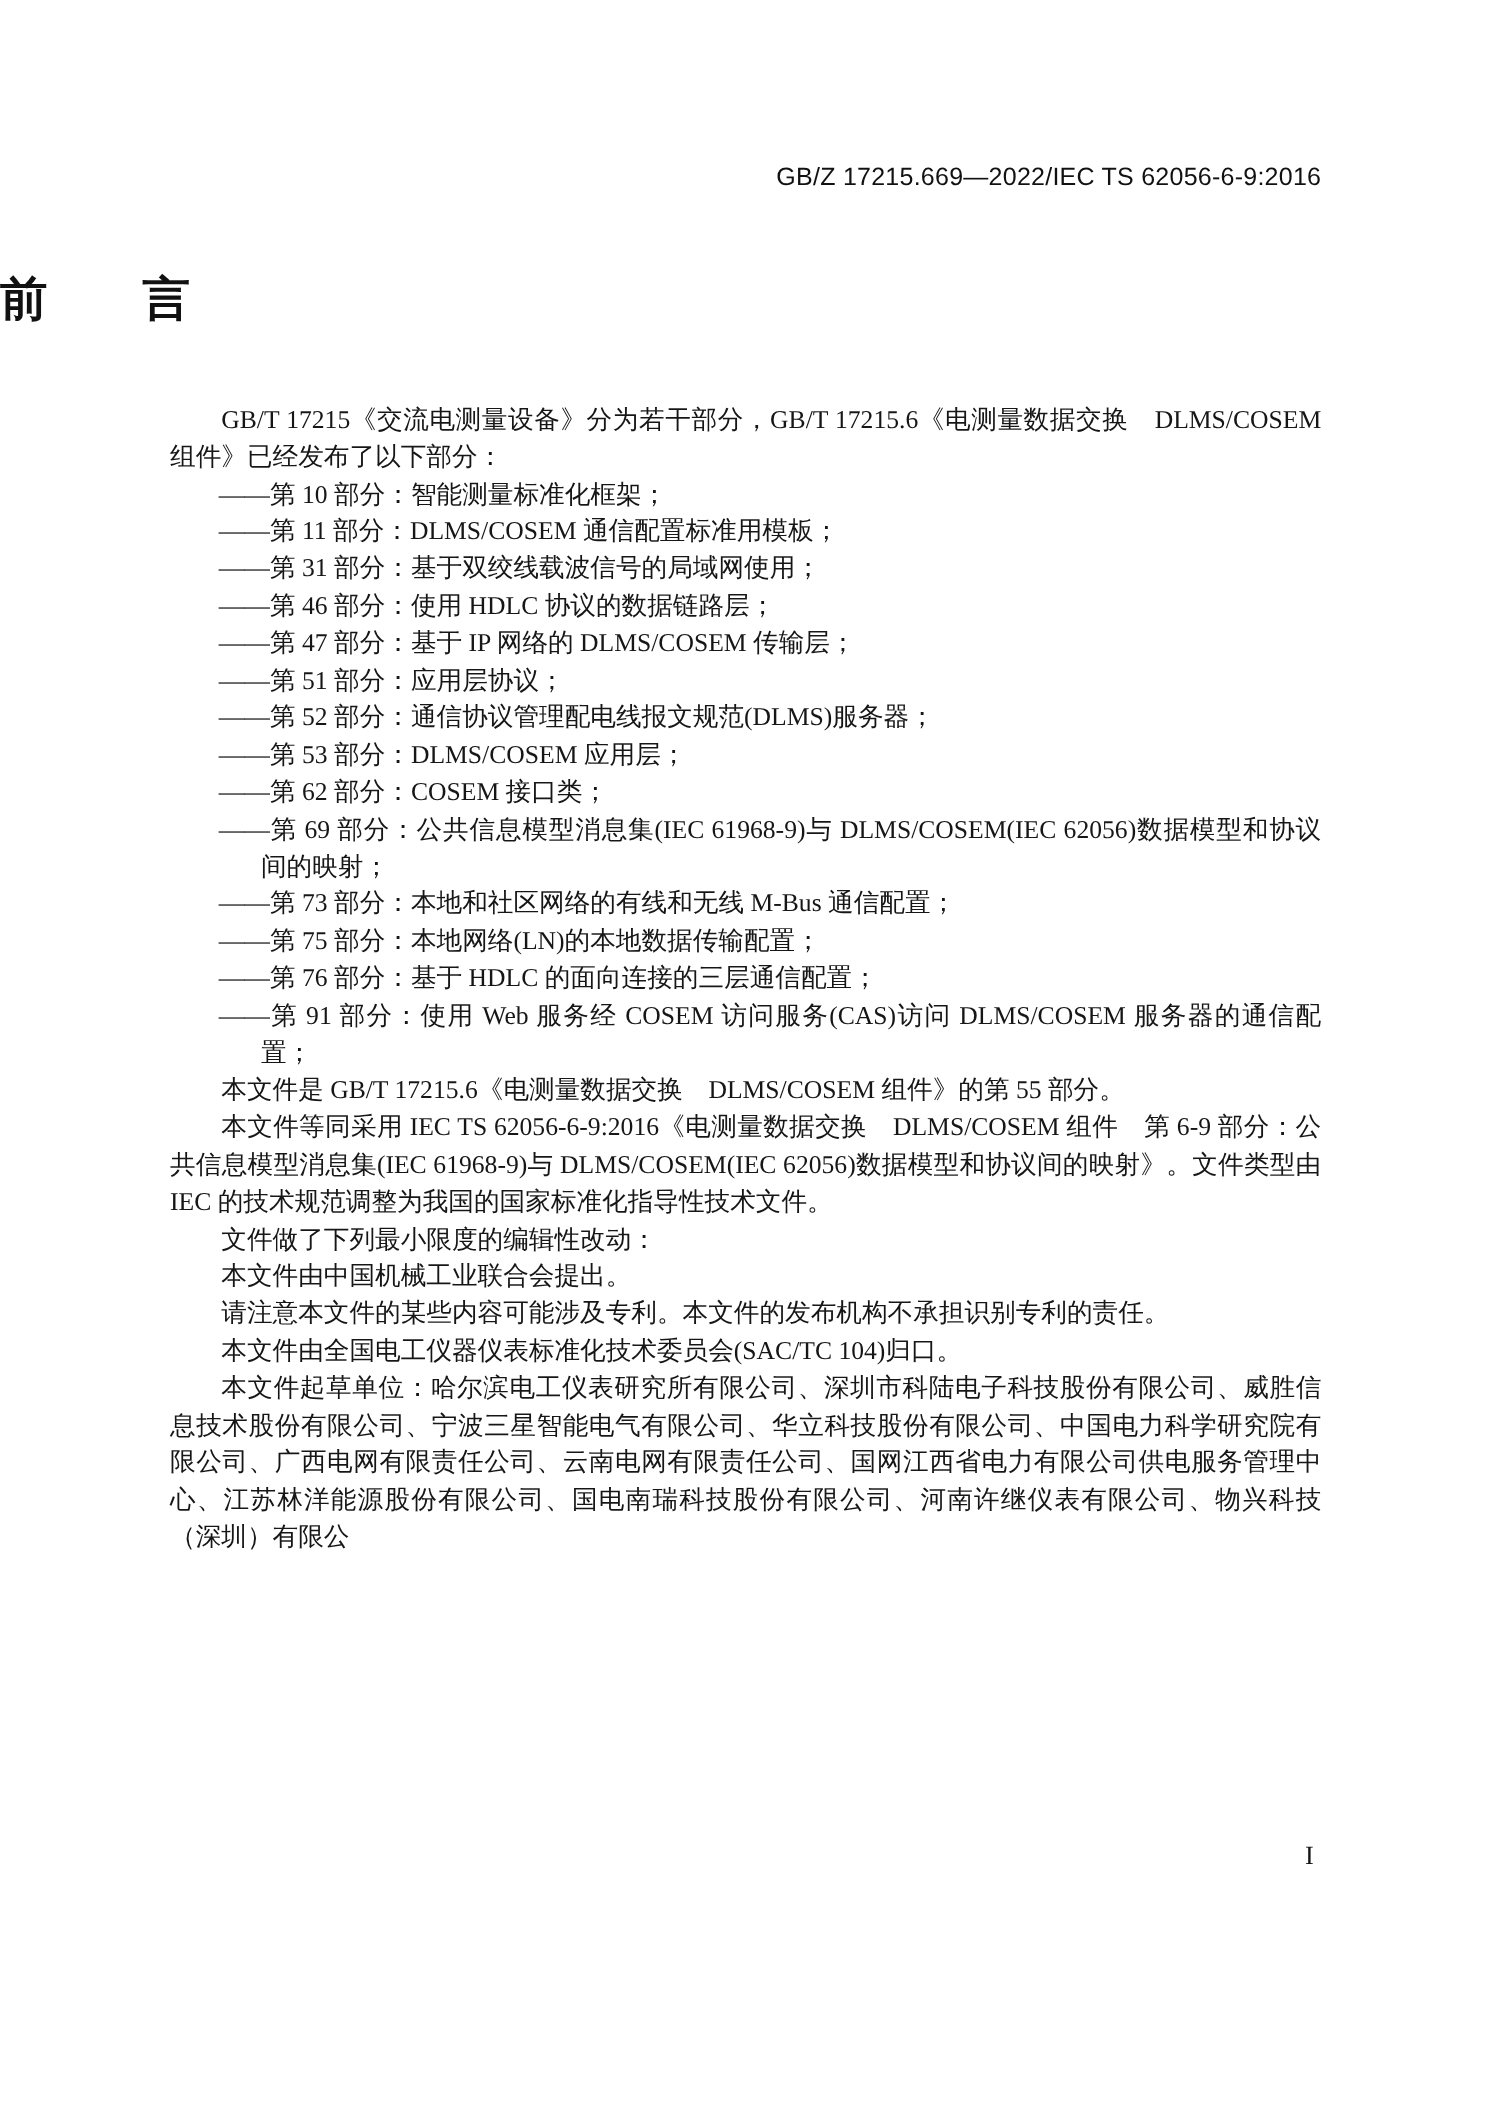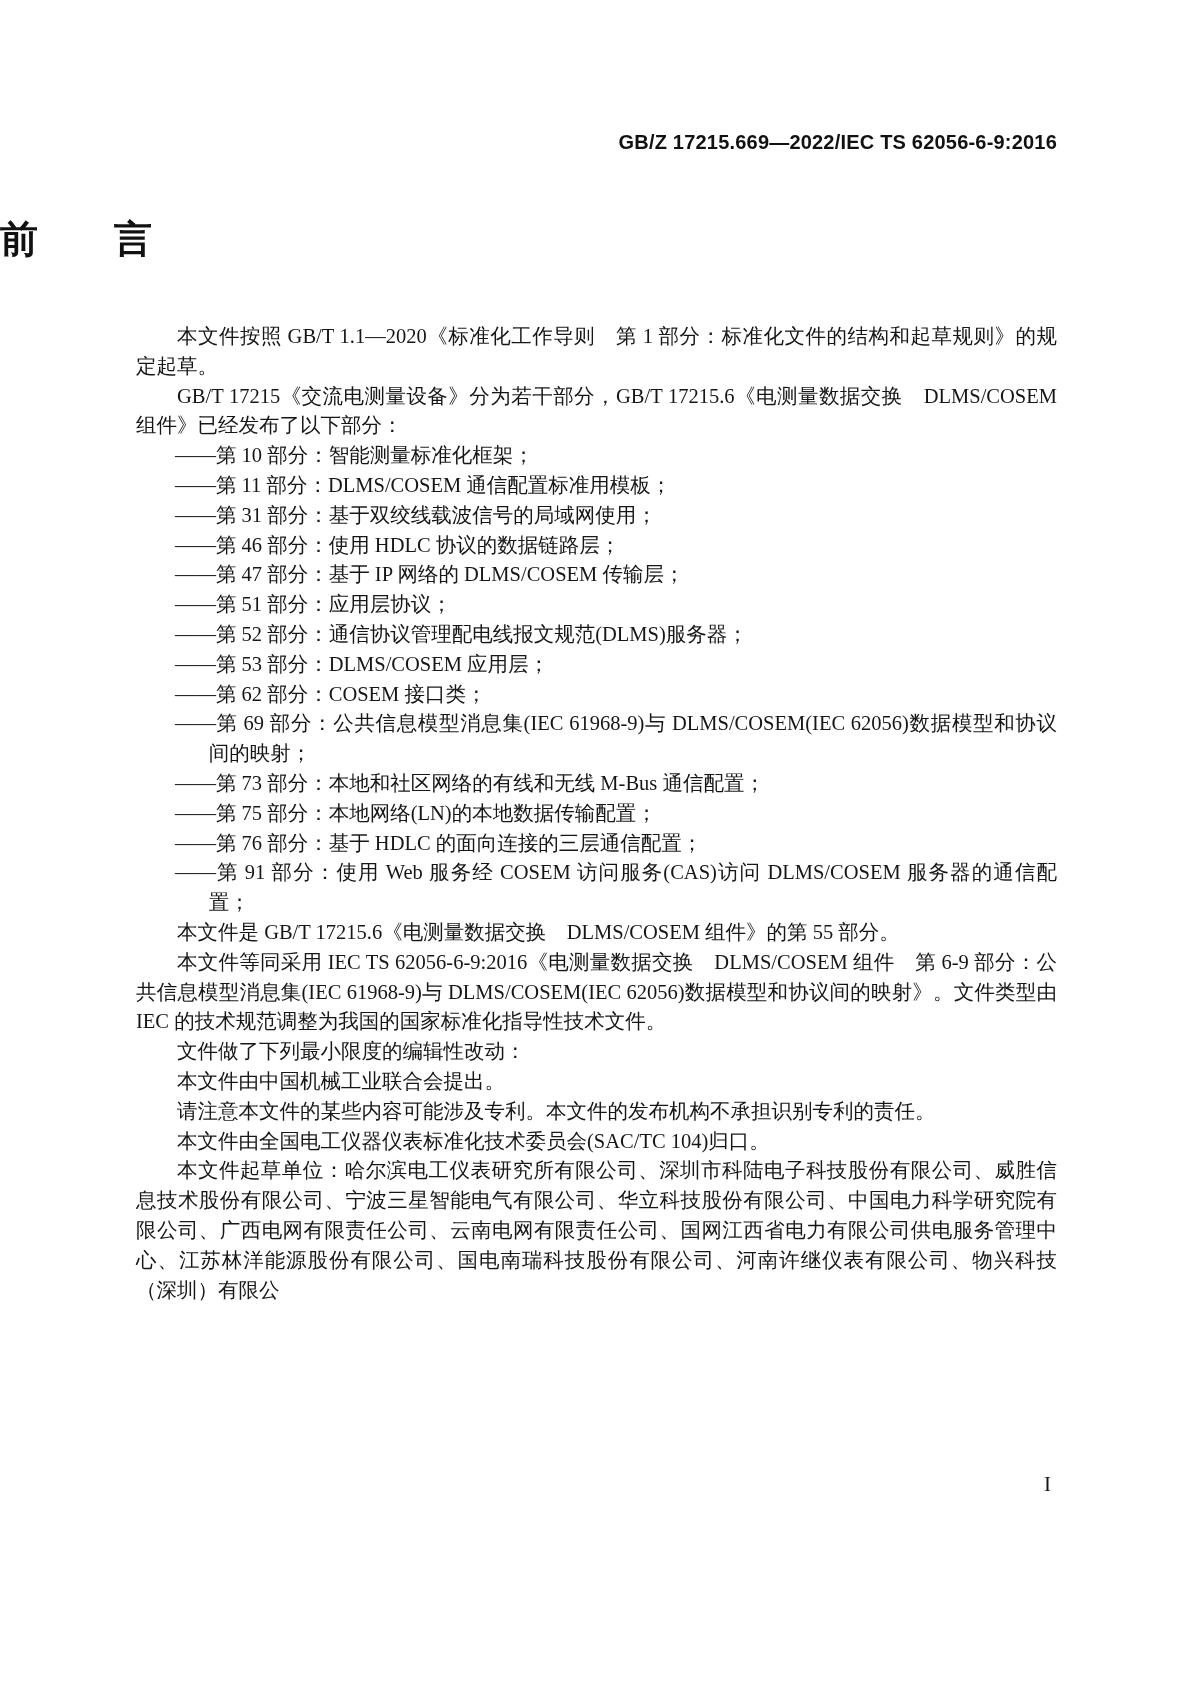--- a/index.html
+++ b/index.html
@@ -17,21 +17,21 @@
     background: #ffffff;
     overflow: hidden;
   }
   .doc-header {
     position: absolute;
     top: 131px;
     left: 136px;
     width: 921px;
     text-align: right;
     font-family: "Liberation Sans", "DejaVu Sans", sans-serif;
-    font-weight: bold;
+    font-weight: normal;
     font-size: 20px;
     letter-spacing: 0.2px;
     color: #111111;
     white-space: nowrap;
   }
   .doc-title {
     position: absolute;
     top: 214px;
     left: 0;
     width: 100%;
@@ -71,21 +71,20 @@
 </style>
 </head>
 <body>
 
 <div class="page">
   <div class="doc-header">GB/Z 17215.669—2022/IEC TS 62056-6-9:2016</div>
 
   <div class="doc-title">前　　言</div>
 
   <div class="doc-body">
-      <p class="para">本文件按照 GB/T 1.1—2020《标准化工作导则　第 1 部分：标准化文件的结构和起草规则》的规定起草。</p>
       <p class="para">GB/T 17215《交流电测量设备》分为若干部分，GB/T 17215.6《电测量数据交换　DLMS/COSEM 组件》已经发布了以下部分：</p>
       <p class="list-item">——第 10 部分：智能测量标准化框架；</p>
       <p class="list-item">——第 11 部分：DLMS/COSEM 通信配置标准用模板；</p>
       <p class="list-item">——第 31 部分：基于双绞线载波信号的局域网使用；</p>
       <p class="list-item">——第 46 部分：使用 HDLC 协议的数据链路层；</p>
       <p class="list-item">——第 47 部分：基于 IP 网络的 DLMS/COSEM 传输层；</p>
       <p class="list-item">——第 51 部分：应用层协议；</p>
       <p class="list-item">——第 52 部分：通信协议管理配电线报文规范(DLMS)服务器；</p>
       <p class="list-item">——第 53 部分：DLMS/COSEM 应用层；</p>
       <p class="list-item">——第 62 部分：COSEM 接口类；</p>

